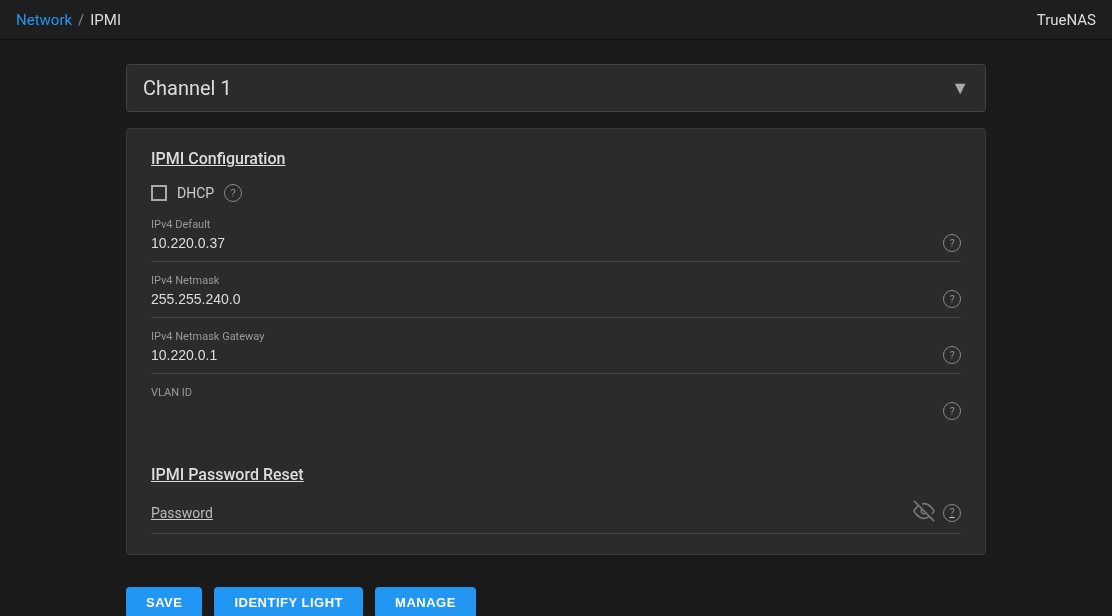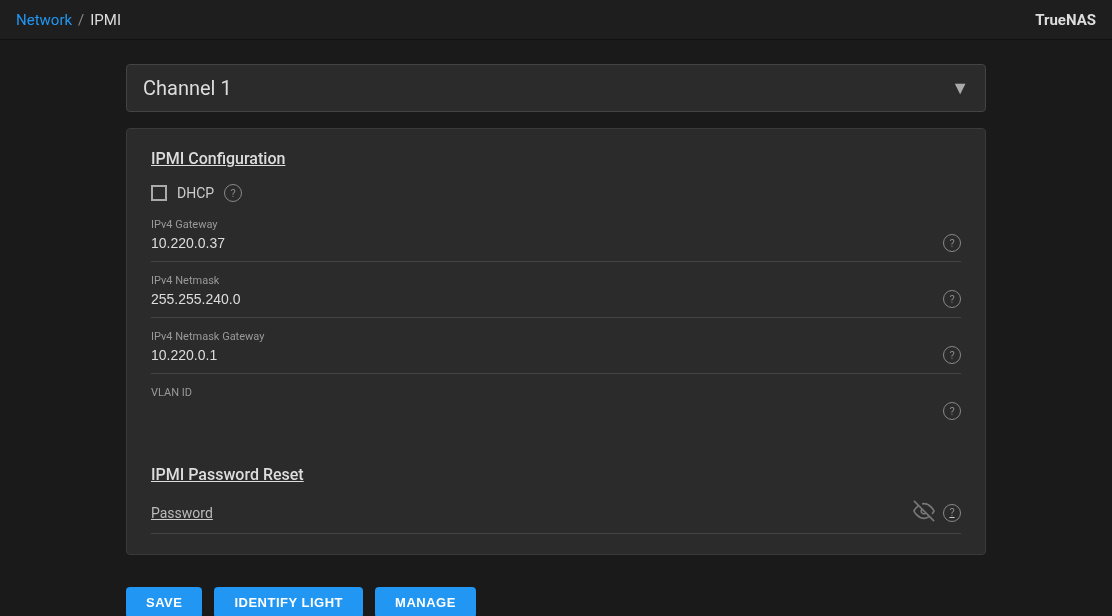--- a/index.html
+++ b/index.html
@@ -36,21 +36,21 @@
     }
     .breadcrumb-sep {
       color: #888;
     }
     .breadcrumb-current {
       color: #ddd;
     }
     .app-title {
       color: #ddd;
       font-size: 15px;
-      font-weight: 700;
+      font-weight: 400;
     }
 
     
     .main {
       padding: 24px 20px;
       overflow-y: auto;
       height: calc(616px - 40px);
     }
 
     
@@ -253,21 +253,21 @@
   <div class="card">
     <div class="section-title">IPMI Configuration</div>
 
     <div class="dhcp-row">
       <div class="checkbox"></div>
       <span class="dhcp-label">DHCP</span>
       <div class="help-icon">?</div>
     </div>
 
     <div class="form-field">
-      <div class="field-label">IPv4 Gateway</div>
+      <div class="field-label">IPv4 Default</div>
       <div class="field-input-row">
         <input class="field-value" type="text" value="10.220.0.37" style="">
         <div class="help-icon">?</div>
       </div>
     </div>
 
     <div class="form-field">
       <div class="field-label">IPv4 Netmask</div>
       <div class="field-input-row">
         <input class="field-value" type="text" value="255.255.240.0" style="">

